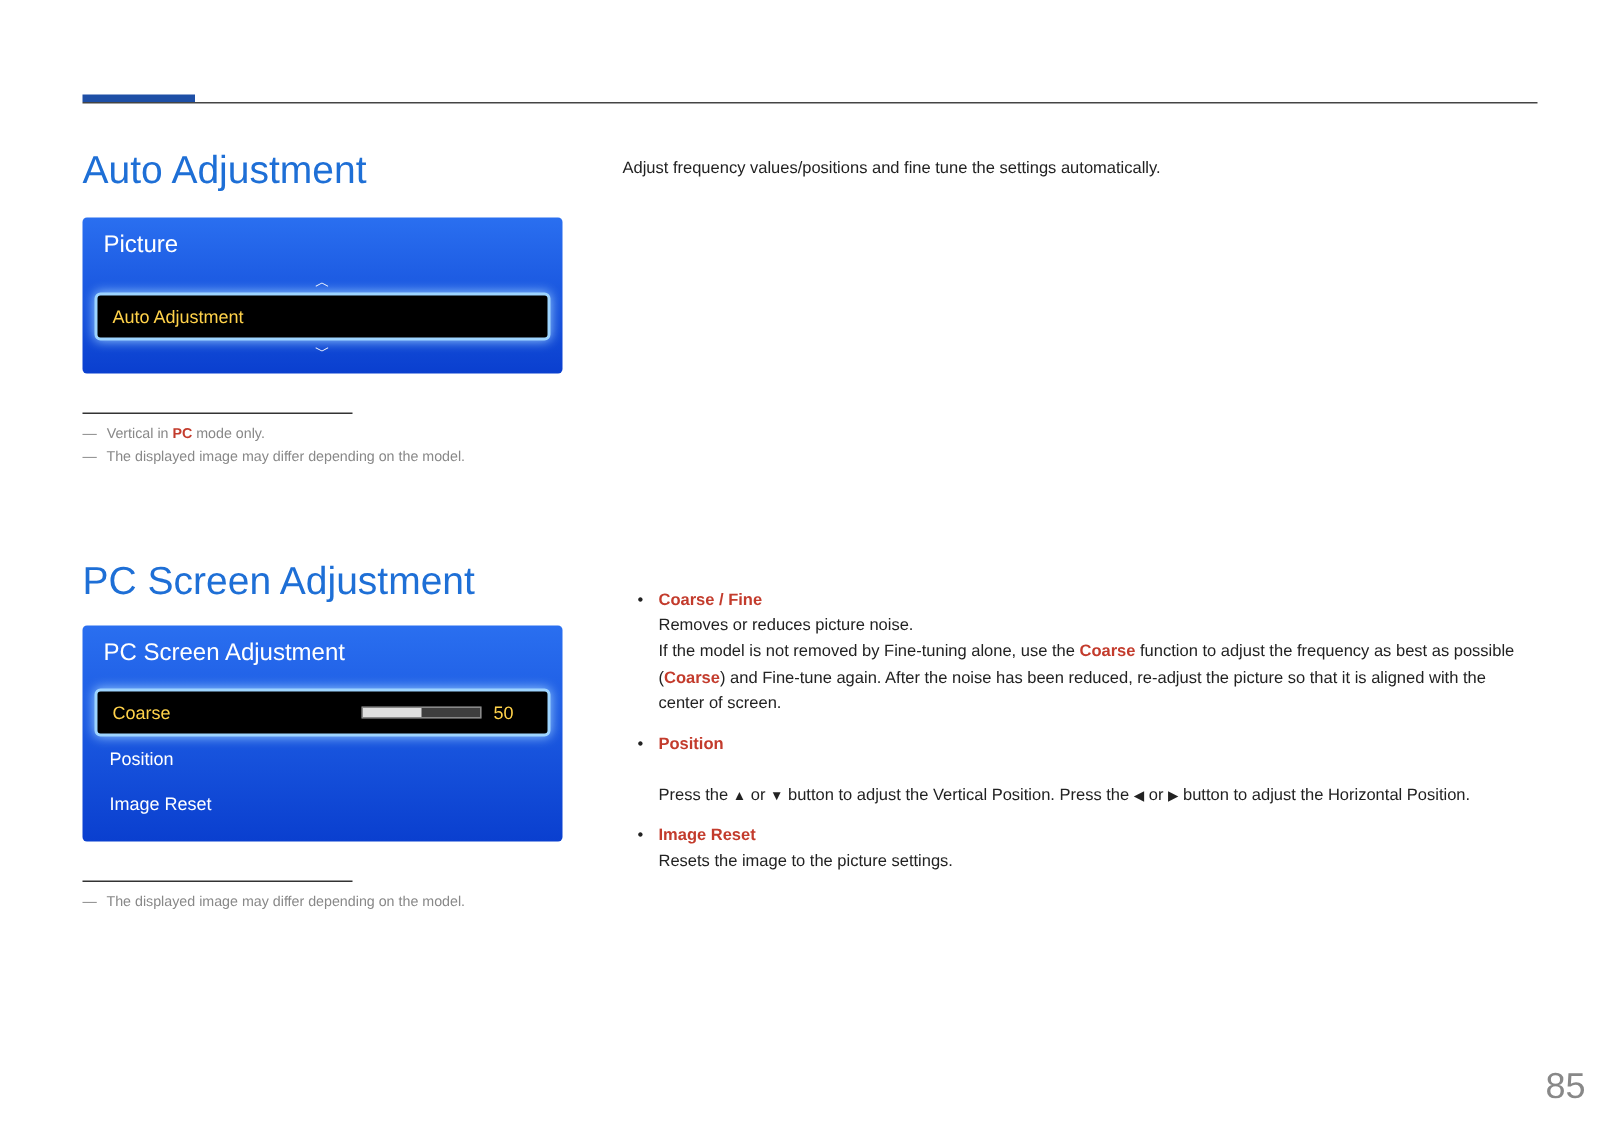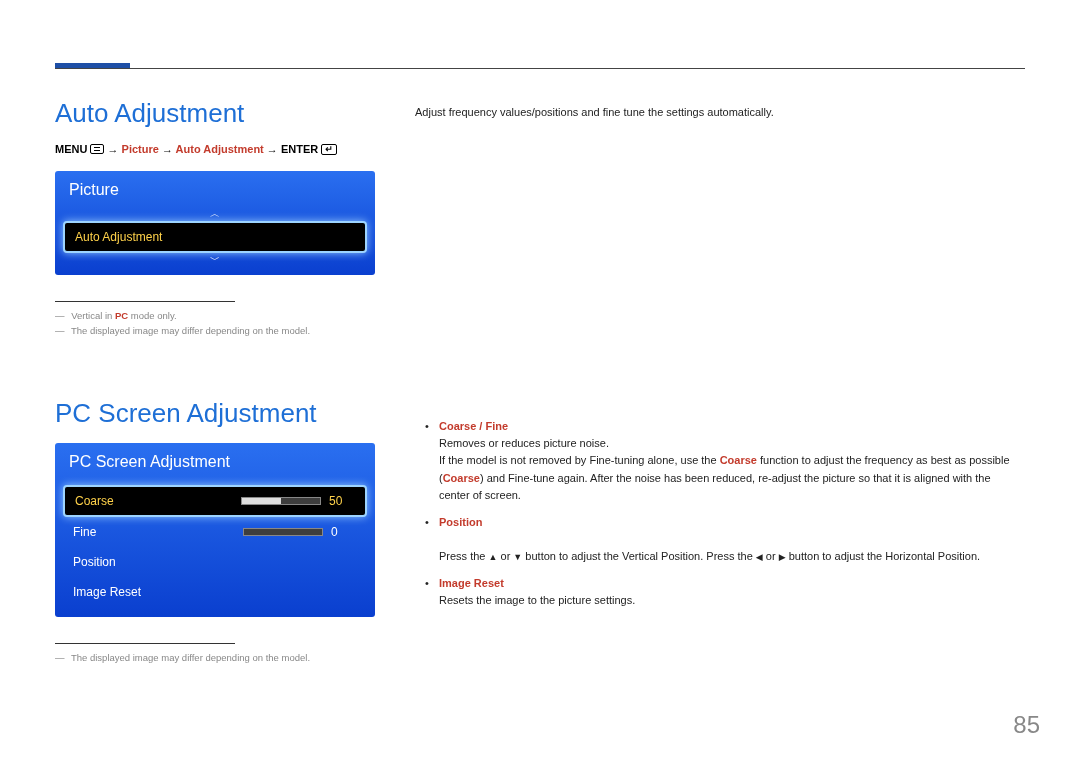--- a/index.html
+++ b/index.html
@@ -195,49 +195,38 @@
   .bold { font-weight: bold; }
 
   .triangle-up::before { content: "▲"; font-size: 9px; }
   .triangle-down::before { content: "▼"; font-size: 9px; }
   .triangle-left::before { content: "◀"; font-size: 9px; }
   .triangle-right::before { content: "▶"; font-size: 9px; }
 
   .page-number {
     position: absolute;
     bottom: 24px;
-    right: 40px;
+    right: 23px;
     font-size: 24px;
     color: #888;
     font-weight: 300;
   }
 </style>
 </head>
 <body>
 
 <div class="top-rule"></div>
 <div class="top-bar"></div>
 
 <div class="page">
 
   <div class="two-col" style="align-items:flex-start;justify-content:space-between;">
     <div class="left-col">
       <h1 class="section-title">Auto Adjustment</h1>
 
-      <div class="path">
-        <span class="bold">MENU</span>
-        <span class="menu-icon"></span>
-        <span>→</span>
-        <span class="accent">Picture</span>
-        <span>→</span>
-        <span class="accent">Auto Adjustment</span>
-        <span>→</span>
-        <span class="bold">ENTER</span>
-        <span class="enter-icon"></span>
-      </div>
 
       <div class="osd" style="margin-top:16px;">
         <div class="osd-header">Picture</div>
         <div class="osd-body">
           <div class="caret-up">︿</div>
           <div class="osd-row osd-row-hl plain">
             <span>Auto Adjustment</span>
           </div>
           <div class="caret-down">﹀</div>
         </div>
@@ -265,27 +254,20 @@
 
       <div class="osd" style="margin-top:10px;">
         <div class="osd-header">PC Screen Adjustment</div>
         <div class="osd-body" style="padding:4px 6px 10px;">
           <div class="osd-row osd-row-hl row-flex" style="margin:2px 2px 0;">
             <span class="label">Coarse</span>
             <span class="slider">
                 <span class="fill fill-50"></span>
               </span>
             <span class="val">50</span>
-          </div>
-          <div class="osd-row row-flex">
-            <span class="label">Fine</span>
-            <span class="slider">
-                <span class="fill fill-0"></span>
-              </span>
-            <span class="val">0</span>
           </div>
           <div class="osd-row">
             <span>Position</span>
           </div>
           <div class="osd-row">
             <span>Image Reset</span>
           </div>
         </div>
       </div>
 

